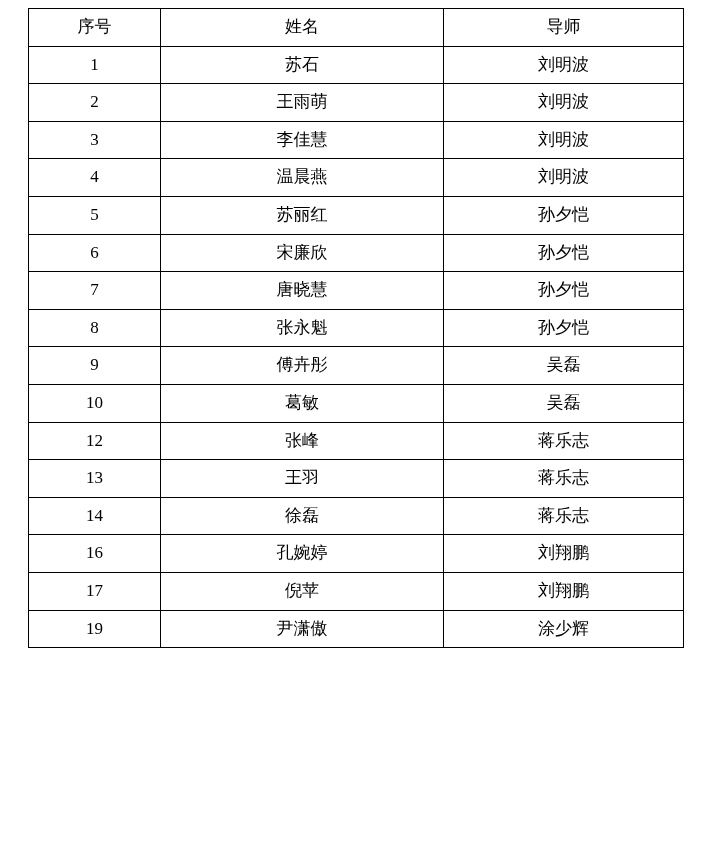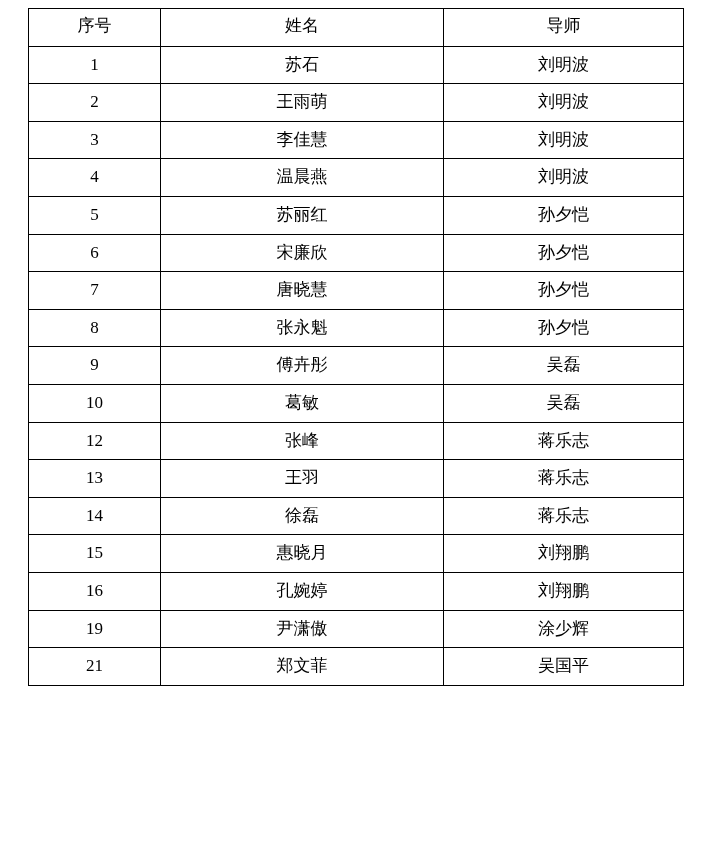--- a/index.html
+++ b/index.html
@@ -34,21 +34,21 @@
     border: 1px solid #000000;
     text-align: center;
     vertical-align: middle;
     height: 36.6px;
     font-size: 17px;
     font-weight: normal;
     padding: 0;
     line-height: 1.2;
   }
   table.roster th {
-    font-family: Liberation Mono, monospace;
+    font-family: Liberation Sans, sans-serif;
   }
   .num-cell {
     font-family: "Liberation Serif", "DejaVu Serif", serif;
     font-size: 16px;
   }
   .cn {
     font-family: Liberation Serif, serif;
     font-size: 16px;
   }
 </style>
@@ -129,34 +129,29 @@
         <td class="num-cell">13</td>
         <td class="cn">王羽</td>
         <td class="cn">蒋乐志</td>
       </tr>
       <tr>
         <td class="num-cell">14</td>
         <td class="cn">徐磊</td>
         <td class="cn">蒋乐志</td>
       </tr>
       <tr>
-        <td class="num-cell">15</td>
-        <td class="cn">惠晓月</td>
+        <td class="num-cell">16</td>
+        <td class="cn">孔婉婷</td>
         <td class="cn">刘翔鹏</td>
       </tr>
       <tr>
-        <td class="num-cell">16</td>
-        <td class="cn">孔婉婷</td>
+        <td class="num-cell">17</td>
+        <td class="cn">倪苹</td>
         <td class="cn">刘翔鹏</td>
       </tr>
       <tr>
         <td class="num-cell">19</td>
         <td class="cn">尹潇傲</td>
         <td class="cn">涂少辉</td>
       </tr>
-      <tr>
-        <td class="num-cell">21</td>
-        <td class="cn">郑文菲</td>
-        <td class="cn">吴国平</td>
-      </tr>
     </tbody>
   </table>
 </div>
 
 </body></html>

